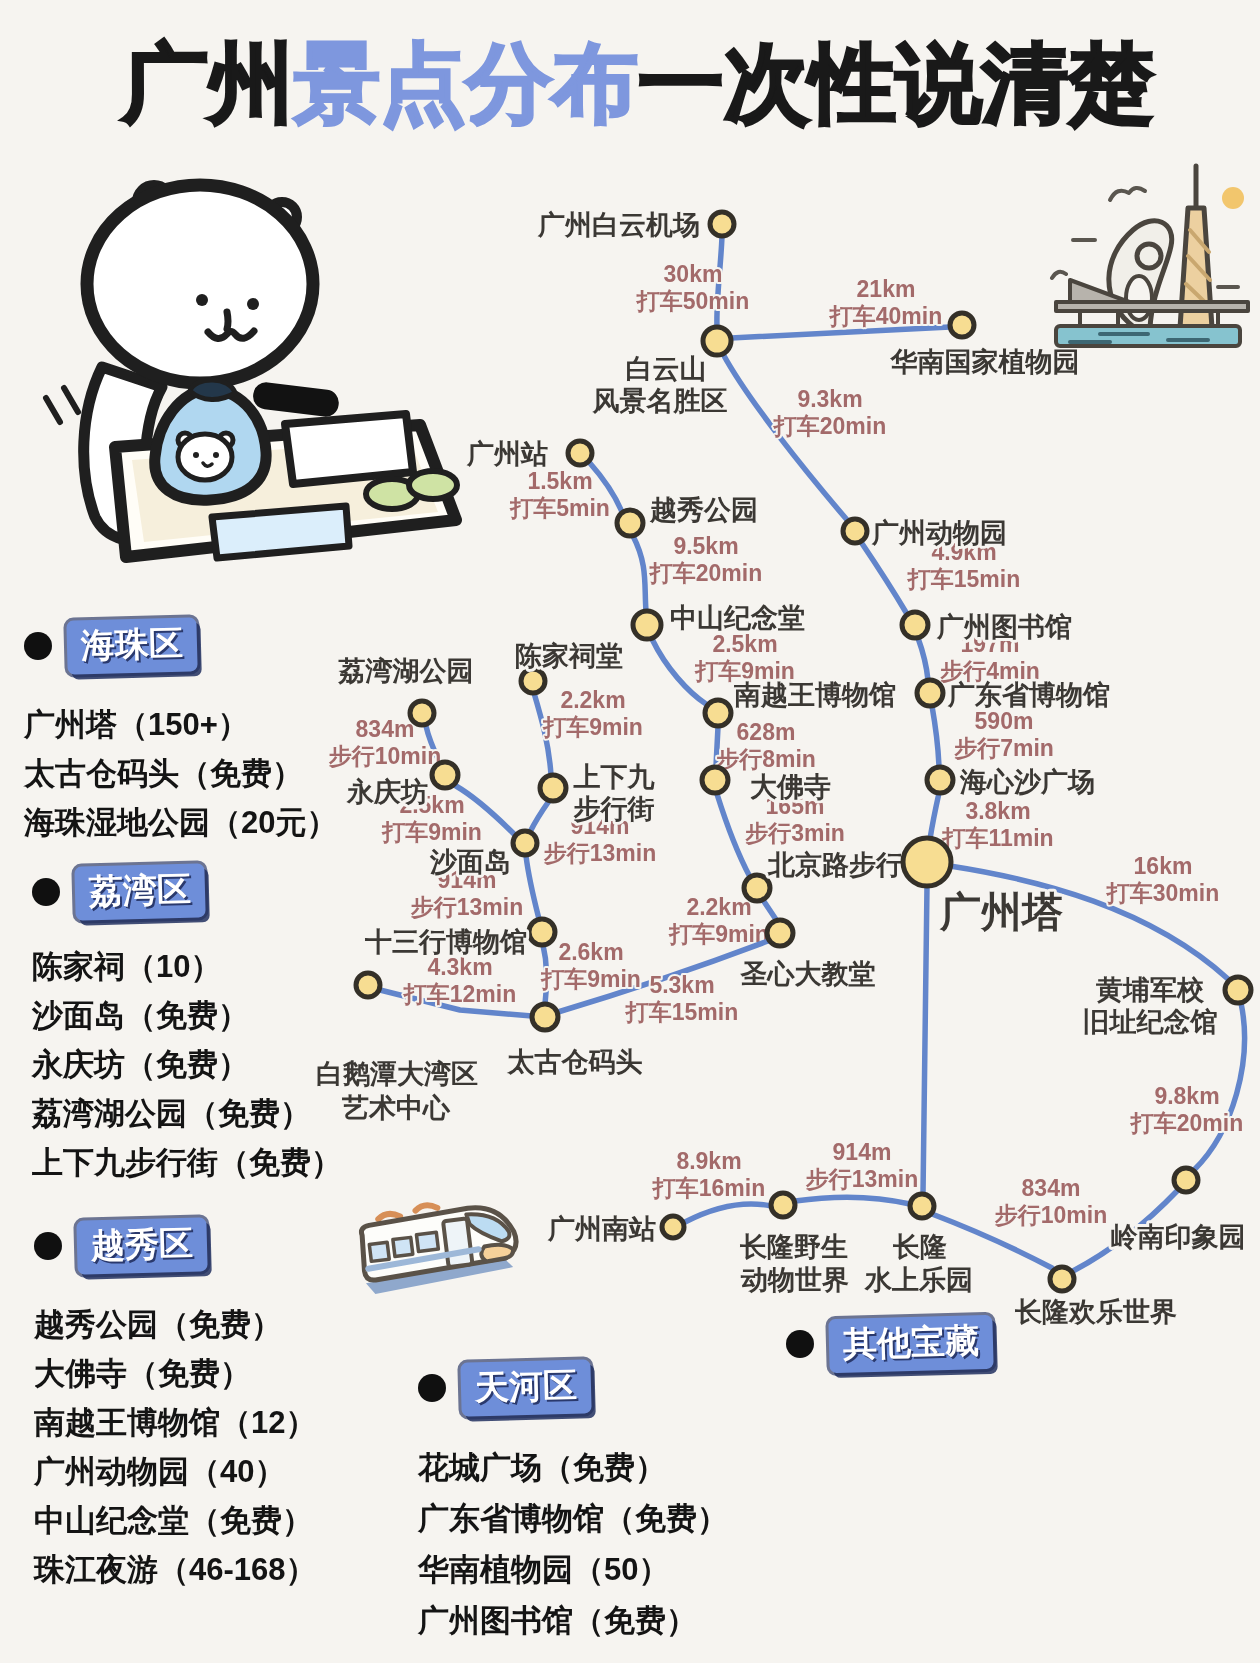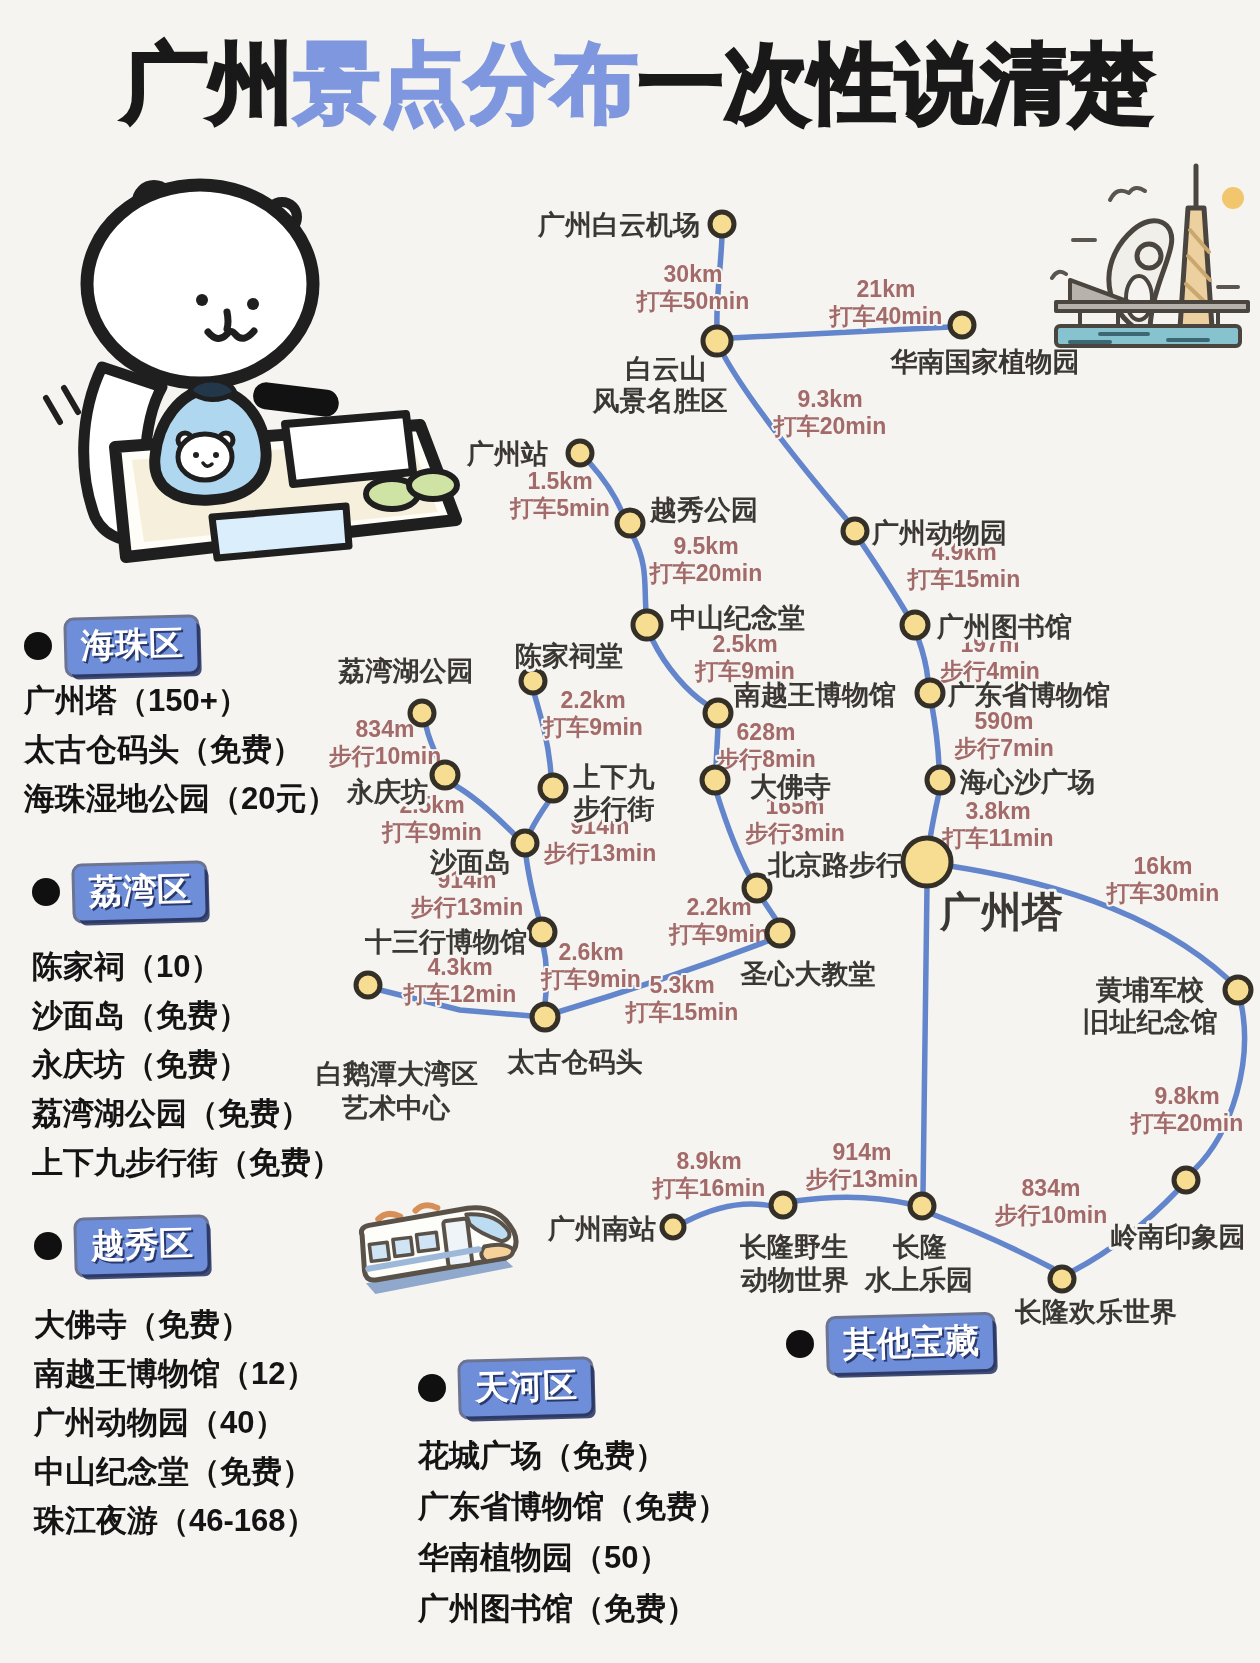--- a/index.html
+++ b/index.html
@@ -26,24 +26,24 @@
   .sec-head{display:flex;align-items:center;gap:15px;height:52px;}
   .bullet{width:28px;height:28px;background:#101010;border-radius:50%;flex:0 0 auto;}
   .sec-name{
     display:inline-block;font-size:34px;font-weight:bold;color:#ffffff;
     background:#6e8ed9;padding:3px 14px 5px;border-radius:7px;
     box-shadow:0 0 0 3px rgba(34,48,96,.65), 4px 5px 0 rgba(34,48,96,.85);
     text-shadow:2px 2px 0 rgba(34,48,96,.9);
     transform:rotate(-1.5deg);
   }
   .sec-items{font-size:31px;font-weight:bold;color:#141414;line-height:49px;white-space:nowrap;}
-  #sec-haizhu{left:24px;top:620px;}   #sec-haizhu .sec-items{margin-top:4px;}
+  #sec-haizhu{left:24px;top:620px;}   #sec-haizhu .sec-items{margin-top:28px;}
   #sec-liwan{left:32px;top:866px;}    #sec-liwan .sec-items{margin-top:24px;}
   #sec-yuexiu{left:34px;top:1220px;}  #sec-yuexiu .sec-items{margin-top:28px;}
-  #sec-tianhe{left:418px;top:1362px;} #sec-tianhe .sec-items{margin-top:16px;line-height:51px;}
+  #sec-tianhe{left:418px;top:1362px;} #sec-tianhe .sec-items{margin-top:28px;line-height:51px;}
   #sec-other{left:786px;top:1318px;}  #sec-other .sec-items{margin-top:28px;}
   
   .illu{position:absolute;}
   #bear-illu{left:40px;top:160px;}
   #tower-illu{left:1040px;top:160px;}
   #train-illu{left:352px;top:1196px;}
 </style>
 </head>
 <body>
 
@@ -283,20 +283,21 @@
       <div>荔湾湖公园（免费）</div>
       <div>上下九步行街（免费）</div>
     </div>
 </div>
 <div class="section" id="sec-yuexiu">
   <div class="sec-head">
       <span class="bullet"></span>
       <span class="sec-name">越秀区</span>
     </div>
   <div class="sec-items">
+      <div>越秀公园（免费）</div>
       <div>大佛寺（免费）</div>
       <div>南越王博物馆（12）</div>
       <div>广州动物园（40）</div>
       <div>中山纪念堂（免费）</div>
       <div>珠江夜游（46-168）</div>
     </div>
 </div>
 <div class="section" id="sec-tianhe">
   <div class="sec-head">
       <span class="bullet"></span>

